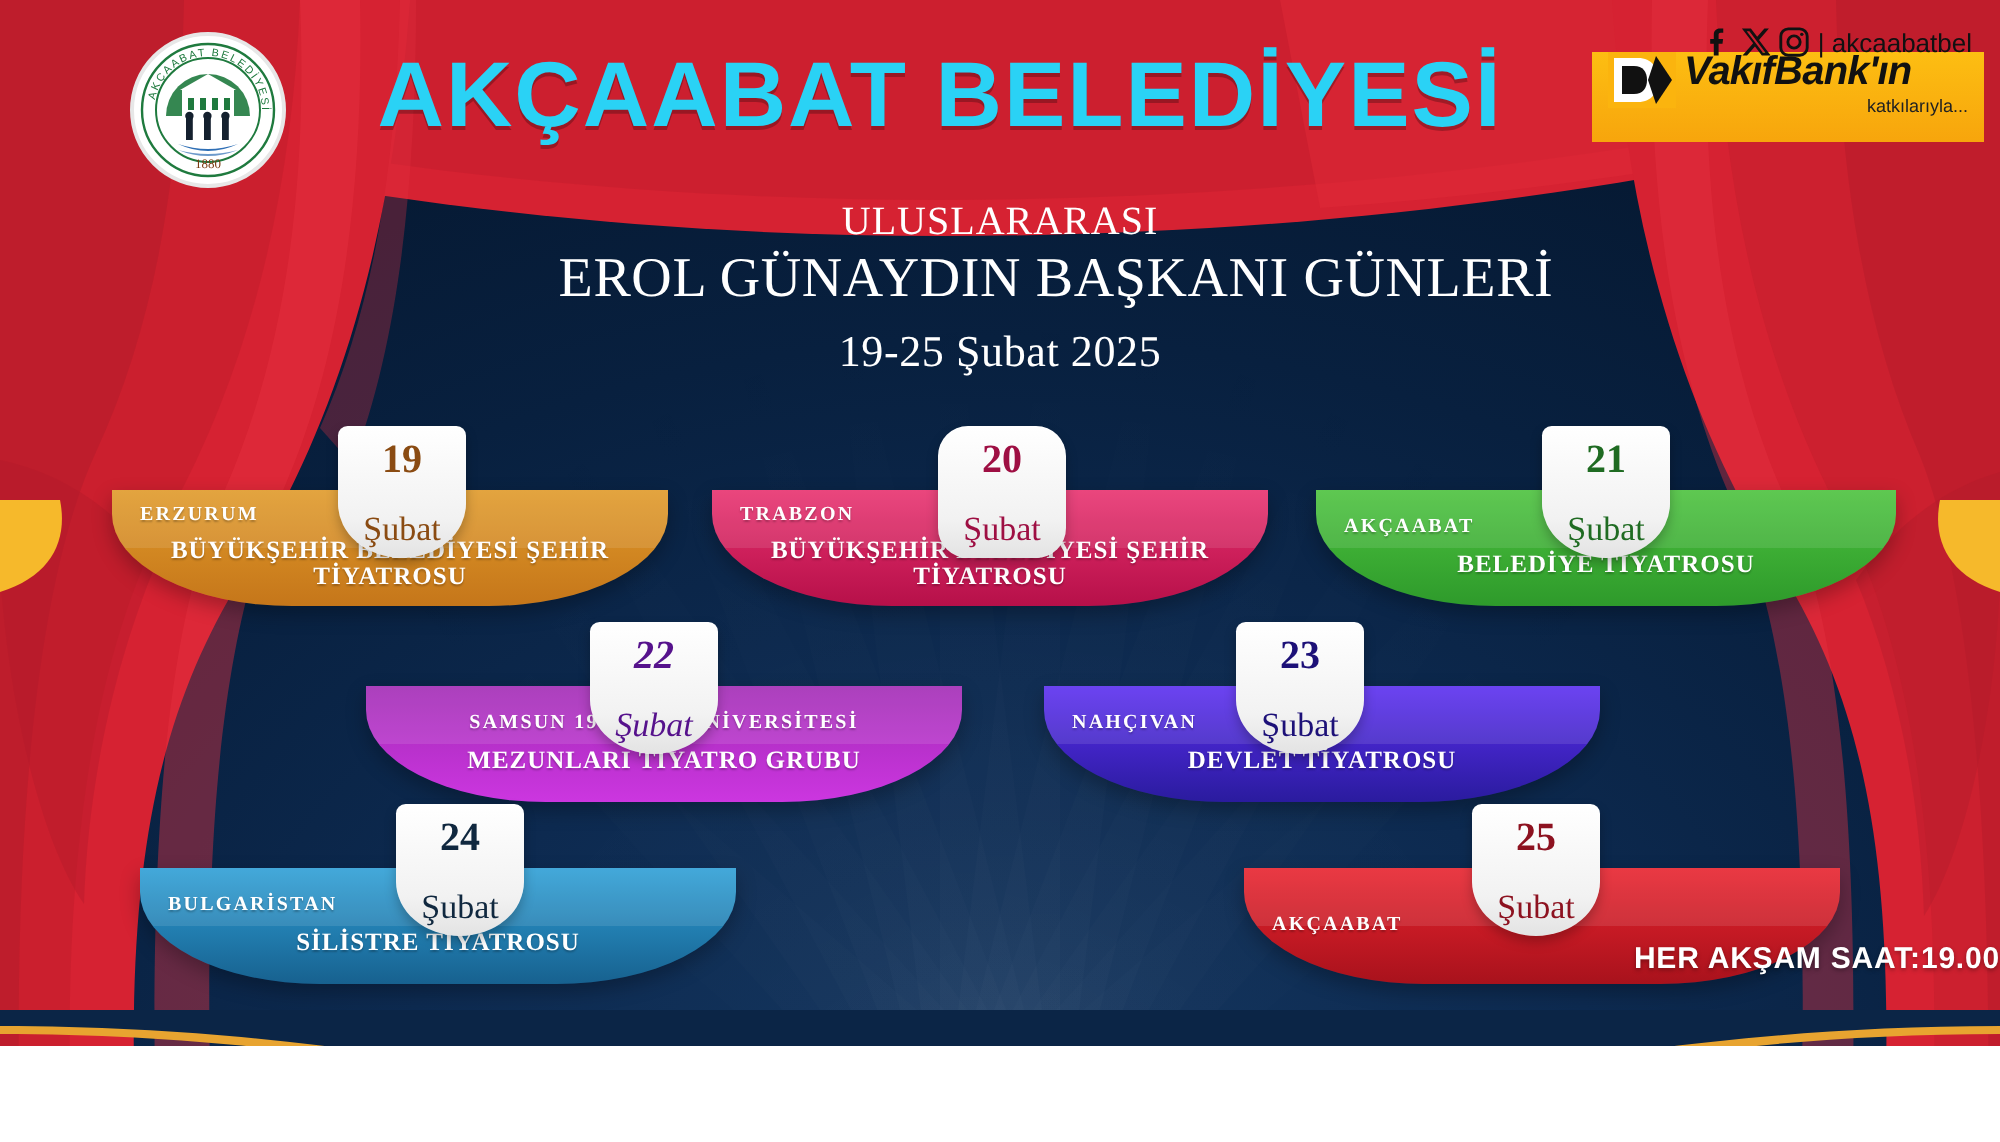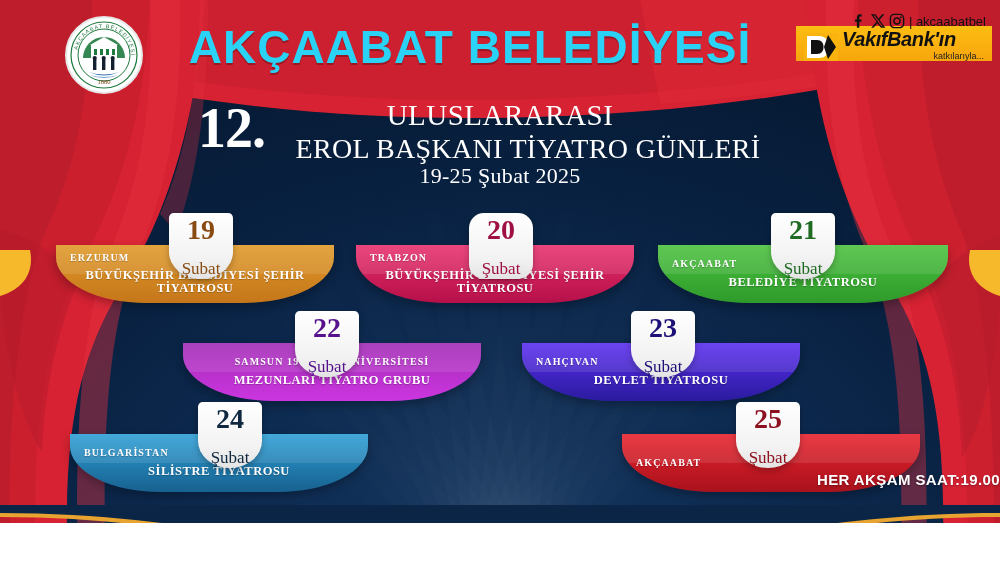--- a/index.html
+++ b/index.html
@@ -56,23 +56,23 @@
     font-family:"Liberation Sans", sans-serif;
     font-weight:bold;
     font-size:46px;
     letter-spacing:1px;
     color:#2ad2f5;
     text-shadow:0 2px 0 rgba(0,0,0,.25);
     white-space:nowrap;
   }
   .bank-badge {
     position:absolute; right:8px; top:26px;
-    width:196px; height:35px;
+    width:196px; height:45px;
     background:linear-gradient(180deg,#fdbe12 0%,#f7a50c 100%);
-    display:flex; align-items:flex-end; padding:0 8px;margin-left:15px;
+    display:flex; align-items:flex-start; padding:0 8px;margin-left:15px;
   }
   .bank-mark {
     width:34px; height:28px; flex:0 0 34px;
     position:relative; margin-right:4px;
   }
   .bank-txt { flex:1; line-height:1; }
   .bank-name {
     font-family:"Liberation Sans", sans-serif;
     font-weight:bold; font-style:italic;
     font-size:20px; color:#111; letter-spacing:-.4px;
@@ -86,21 +86,21 @@
   .fest { position:absolute; top:98px; left:0; width:1000px; text-align:center; }
   .fest-row { position:relative; height:56px; }
   .fest-num {
     position:absolute; left:198px; top:-2px;
     font-family:"Liberation Serif", serif;
     font-size:56px; font-weight:bold; color:#fff;
     letter-spacing:-1px;
   }
   .fest-ulus {
     font-family:"Liberation Serif", serif;
-    font-size:29px; color:#fff; letter-spacing:.5px;
+    font-size:20px; color:#fff; letter-spacing:.5px;
     line-height:1; padding-top:3px;
   }
   .fest-main {
     font-family:"Liberation Serif", serif;
     font-size:28px; color:#fff; letter-spacing:.3px;
     line-height:1; margin-top:5px; padding-left:56px;
   }
   .fest-date {
     font-family:"Liberation Serif", serif;
     font-size:22px; color:#fff; margin-top:9px; letter-spacing:.3px;
@@ -141,21 +141,21 @@
     position:absolute; top:-32px;
     width:64px; height:66px;
     background:linear-gradient(180deg,#ffffff 0%,#f2f2f2 70%,#e3e3e3 100%);
     border-radius:6px 6px 40px 40px / 6px 6px 34px 34px;
     z-index:5;
     display:flex; flex-direction:column; align-items:center; justify-content:center;
     box-shadow:0 3px 6px rgba(0,0,0,.25);
   }
   .badge-day {
     font-family:"Liberation Serif", serif;
-    font-weight:bold; font-size:28px; line-height:1;
+    font-weight:bold; font-size:20px; line-height:1;
   }
   .badge-mon {
     font-family:"Liberation Serif", serif;
     font-size:17px; line-height:1; margin-top:16px;
   }
 
   
   .bottom-info {
     position:absolute; left:0; top:470px; width:1000px; text-align:right;
     z-index:6;
@@ -294,23 +294,22 @@
       </div>
       <div class="bank-txt">
         <div class="bank-name">VakıfBank'ın</div>
         <div class="bank-sub">katkılarıyla...</div>
       </div>
     </div>
   </div>
 
   <div class="fest">
     <div class="fest-row">
-      <div class="fest-num">12.</div>
       <div class="fest-ulus">ULUSLARARASI</div>
-      <div class="fest-main">EROL BAŞKANI TİYATRO GÜNLERİ</div>
+      <div class="fest-main">EROL GÜNAYDIN BAŞKANI GÜNLERİ</div>
     </div>
     <div class="fest-date">19-25 Şubat 2025</div>
   </div>
 
   <div class="card" style="left:56px;  top:245px; width:278px;">
     <div class="card-body" style="background: linear-gradient(rgb(224, 154, 42) 0%, rgb(197, 118, 26) 100%);">
       <div class="card-city">ERZURUM</div>
       <div class="card-sub">BÜYÜKŞEHİR BELEDİYESİ ŞEHİR TİYATROSU</div>
     </div>
     <div class="badge" style="left:113px;">
@@ -339,32 +338,32 @@
       <div class="badge-day" style="color: rgb(31, 107, 34);">21</div>
       <div class="badge-mon" style="color: rgb(31, 107, 34);">Şubat</div>
     </div>
   </div>
 
   <div class="card" style="left:183px; top:343px; width:298px;">
     <div class="card-body" style="background: linear-gradient(rgb(162, 43, 181) 0%, rgb(204, 54, 224) 100%);">
       <div class="card-city" style="text-align:center;">SAMSUN 19 MAYIS ÜNİVERSİTESİ</div>
       <div class="card-sub">MEZUNLARI TİYATRO GRUBU</div>
     </div>
-    <div class="badge" style="left:112px;">
+    <div class="badge" style="left:112px;font-style:italic;">
       <div class="badge-day" style="color: rgb(86, 18, 140);">22</div>
       <div class="badge-mon" style="color: rgb(86, 18, 140);">Şubat</div>
     </div>
   </div>
 
   <div class="card" style="left:522px; top:343px; width:278px;">
     <div class="card-body" style="background: linear-gradient(rgb(91, 46, 240) 0%, rgb(42, 27, 158) 100%);">
       <div class="card-city">NAHÇIVAN</div>
       <div class="card-sub">DEVLET TİYATROSU</div>
     </div>
-    <div class="badge" style="left:109px;">
+    <div class="badge" style="left:96px;">
       <div class="badge-day" style="color: rgb(29, 17, 120);">23</div>
       <div class="badge-mon" style="color: rgb(29, 17, 120);">Şubat</div>
     </div>
   </div>
 
   <div class="card" style="left:70px;  top:434px; width:298px;">
     <div class="card-body" style="background: linear-gradient(rgb(46, 159, 214) 0%, rgb(23, 97, 143) 100%);">
       <div class="card-city">BULGARİSTAN</div>
       <div class="card-sub">SİLİSTRE TİYATROSU</div>
     </div>

